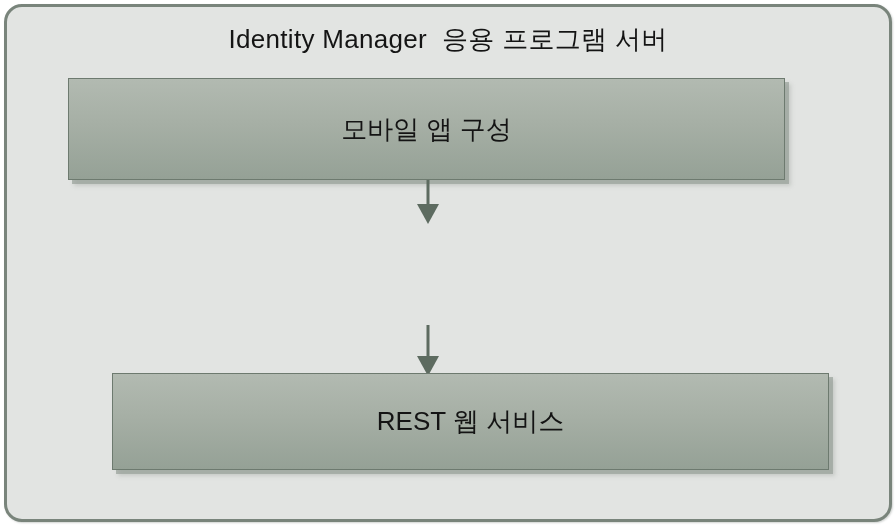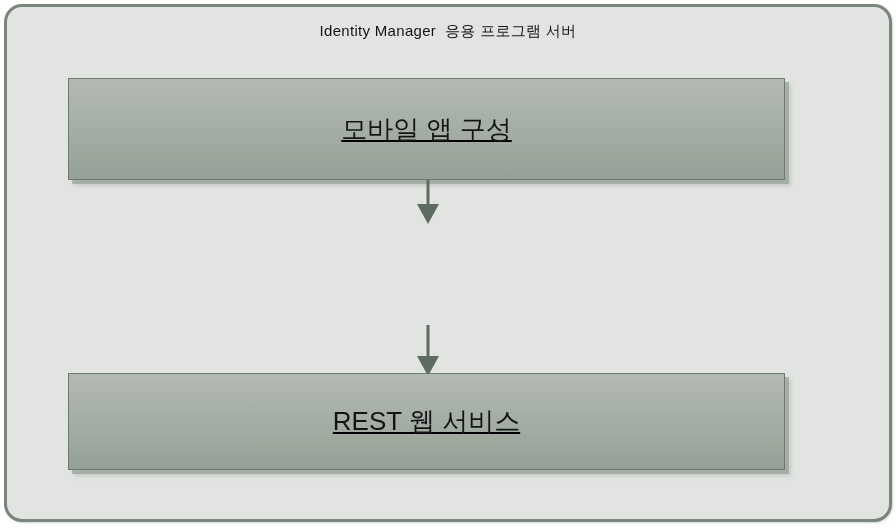--- a/index.html
+++ b/index.html
@@ -25,45 +25,44 @@
     border: 3px solid #79847b;
     border-radius: 18px;
     box-shadow: 1px 1px 2px rgba(120,130,122,0.35);
   }
   .diagram-title {
     position: absolute;
     top: 15px;
     left: 0;
     width: 100%;
     text-align: center;
-    font-size: 15px;
+    font-size: 26px;
     color: #141414;
     letter-spacing: 0.3px;
     white-space: pre;
   }
   .node {
     position: absolute;
     left: 61px;
     width: 715px;
     background: linear-gradient(to bottom, #b2bab1 0%, #a6afa5 45%, #95a196 100%);
     border: 1.5px solid #6d7a6f;
     box-shadow: 4px 4px 0 rgba(148,156,149,0.65), 6px 6px 4px rgba(148,156,149,0.35);
     display: flex;
     align-items: center;
     justify-content: center;
-    text-decoration: underline;
   }
   .node-label {
     font-size: 26px;
     color: #141414;
     text-align: center;
   }
   .node-1 { top: 71px;  height: 100px; }
   .node-2 { top: 214px; height: 102px; }
-  .node-3 { top: 366px; height: 95px; }
+  .node-3 { top: 366px; height: 95px; margin-left: 44px; }
   .connector {
     position: absolute;
     width: 30px;
   }
   .connector-1 { left: 406px; top: 173px; height: 44px; }
   .connector-2 { left: 406px; top: 318px; height: 51px; }
   .connector svg { display: block; width: 100%; height: 100%; }
 </style>
 </head>
 <body>

